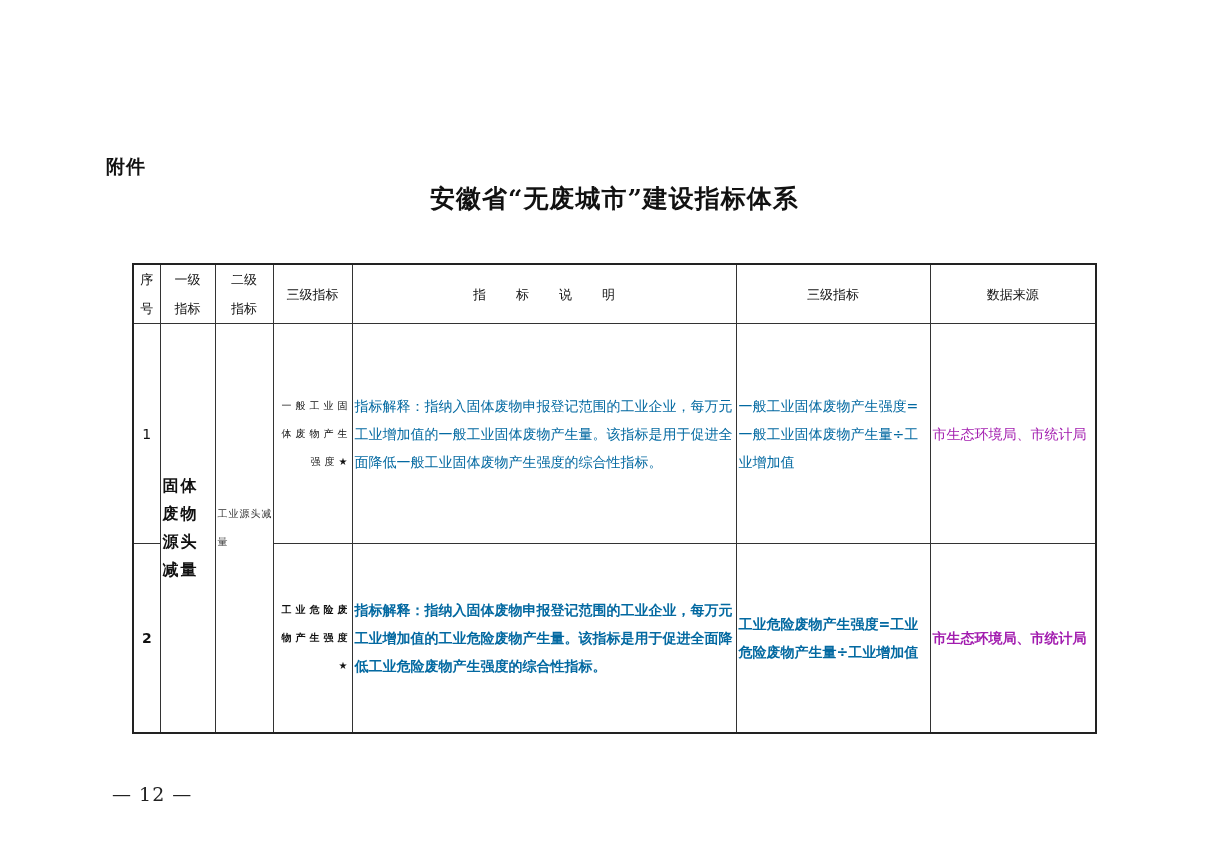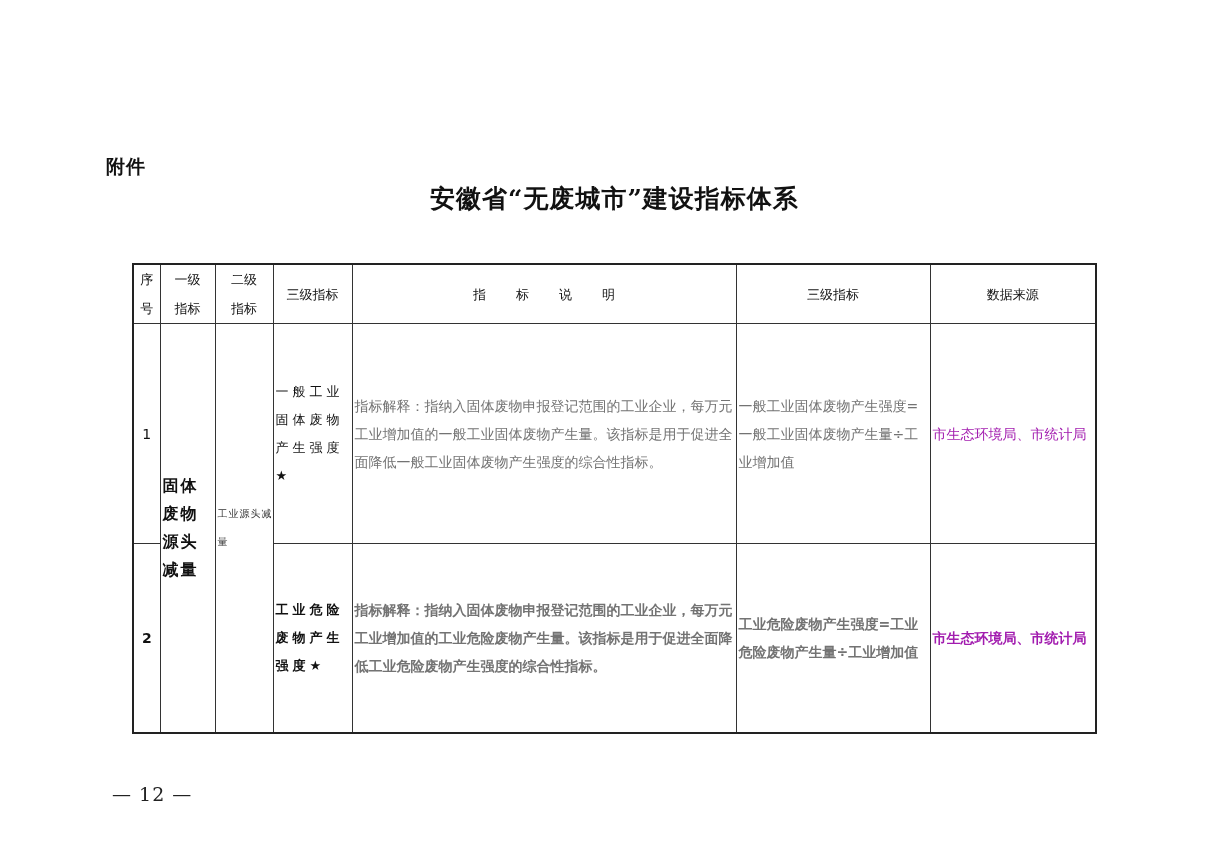--- a/index.html
+++ b/index.html
@@ -32,22 +32,22 @@
       vertical-align: middle;
       font-weight: normal;
     }
     table.idx thead th { height: 58px; text-align: center; line-height: 29px; }
     .hdr-explain { letter-spacing: 30px; padding-left: 30px !important; margin-left: 12px; }
     tr.r1 td { height: 219px; }
     tr.r2 td { height: 188px; font-weight: bold; }
     .c-no { text-align: center; font-size: 14px; }
     .l1 { font-weight: bold !important; font-size: 16px; line-height: 28px; padding-left: 2px !important; letter-spacing: 2px; }
     .l2 { font-size: 10px; line-height: 28px; padding-left: 2px !important; letter-spacing: 1px; color: #333; }
-    .l3 { font-weight: bold; font-size: 13px; line-height: 28px; padding-left: 2px !important; letter-spacing: 4px; }
-    .desc, .calc { font-size: 14px; line-height: 28px; padding-left: 2px !important; padding-right: 1px !important; color: #737373; }
+    .l3 { font-weight: bold; font-size: 10px; line-height: 28px; padding-left: 2px !important; letter-spacing: 4px; text-align: right; }
+    .desc, .calc { font-size: 14px; line-height: 28px; padding-left: 2px !important; padding-right: 1px !important; color: #0369a1; }
     .src { font-size: 14px; line-height: 28px; text-align: left; padding-left: 2px !important; white-space: nowrap; color: #a21caf; }
     .page-no {
       position: absolute; left: 112px; top: 783px;
       font-family: "DejaVu Serif", "Liberation Serif", serif;
       font-size: 19px; color: #222; letter-spacing: 1px;
     }
   </style>
 </head>
 <body>
 

